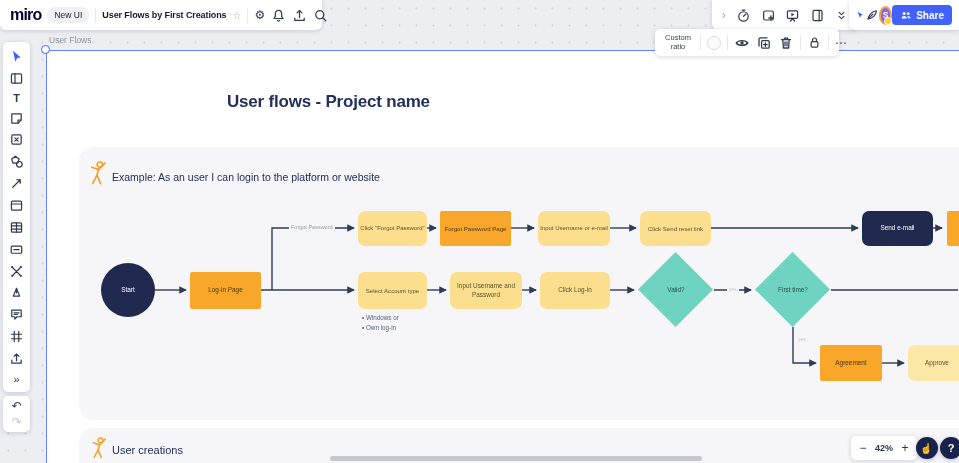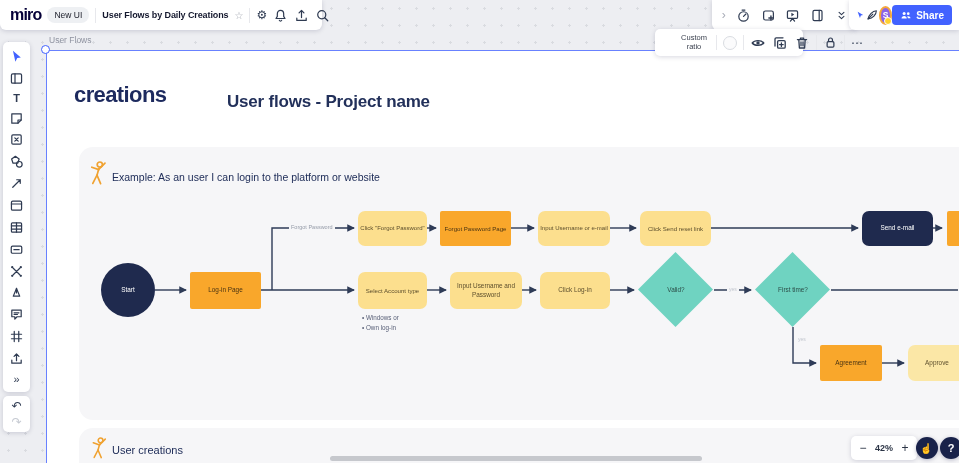--- a/index.html
+++ b/index.html
@@ -18,21 +18,21 @@
   #topbar-left{left:0;top:0;width:322px;height:30px;border-radius:0 0 6px 6px;padding:0 10px;gap:6px;display:flex;align-items:center;box-sizing:border-box}
   .miro-logo{font-size:16px;font-weight:800;letter-spacing:-.8px;color:#050038}
   .newui-pill{background:#eef0f3;border-radius:9px;font-size:8.5px;color:#20222e;padding:3px 7px;white-space:nowrap}
   .board-title{font-size:9px;font-weight:700;color:#14182e;letter-spacing:-.1px;white-space:nowrap}
   #topbar-right1{left:712px;top:0;width:146px;height:30px;border-radius:0 0 6px 6px;display:flex;align-items:center;justify-content:space-evenly}
   #topbar-right2{left:849px;top:0;width:110px;height:30px;border-radius:0 0 0 6px;display:flex;align-items:center;justify-content:space-between;padding:0 7px;box-sizing:border-box}
   .share-btn{background:#4262ff;border:none;color:#fff;border-radius:4px;height:20px;display:flex;align-items:center;gap:4px;font-size:10px;font-weight:700;padding:0 8px;font-family:inherit}
   .avatar{width:19px;height:19px;border-radius:50%;background:#8a63e8;border:2px solid #f5a73b;box-sizing:border-box;color:#fff;font-size:8.5px;font-weight:700;display:flex;align-items:center;justify-content:center;position:relative}
   .avatar i{position:absolute;right:-2px;bottom:-2px;width:6px;height:6px;border-radius:50%;background:#ffd02f;border:1px solid #fff}
   
-  #ctx{left:655px;top:29px;width:148px;height:27px;display:flex;align-items:center;gap:6px;padding:0 23px;box-sizing:border-box;border-radius:5px}
+  #ctx{left:655px;top:29px;width:184px;height:27px;display:flex;align-items:center;gap:6px;padding:0 7px;box-sizing:border-box;border-radius:5px}
   .ratio{font-size:7.5px;line-height:1.15;color:#3c4250;text-align:center;width:32px;flex:none}
   .swatch{width:12px;height:12px;border-radius:50%;border:1.5px solid #d9dce1;background:#fbfbfc;flex:none}
   
   #sidebar{left:3px;top:42px;width:27px;height:350px;display:flex;flex-direction:column;align-items:center;justify-content:space-evenly;border-radius:5px}
   #undobar{left:3px;top:396px;width:27px;height:36px;display:flex;flex-direction:column;align-items:center;justify-content:space-evenly;border-radius:5px}
   .tglyph{font-size:11px;font-weight:600;color:#2f3b52;line-height:1}
   
   #frame{position:absolute;left:46px;top:50px;width:913px;height:413px;background:#fff;border-top:1.5px solid rgba(66,98,255,.8);border-left:1.5px solid rgba(66,98,255,.8)}
   #frame-label{position:absolute;left:49px;top:35px;font-size:8.5px;color:#8f93a0}
   #frame-handle{position:absolute;left:41px;top:45px;width:7px;height:7px;border-radius:50%;background:#fff;border:1.5px solid #4262ff;z-index:3}
@@ -66,21 +66,20 @@
 
 <div id="frame">
 
   <div class="panel" style="left:32px;top:96px;width:902px;height:273px"></div>
   <div class="panel" style="left:32px;top:377px;width:902px;height:80px"></div>
 </div>
 <span id="frame-label">User Flows</span>
 <div id="frame-handle"></div>
 
 <div class="brand">
-  <div>creations</div>
 </div>
 <div class="page-title">User flows - Project name</div>
 
 <svg style="position:absolute;left:86px;top:160px;z-index:2" width="22" height="26" viewBox="0 0 22 26">
   <g fill="none" stroke="#f0a231" stroke-width="1.7" stroke-linecap="round" stroke-linejoin="round">
     <circle cx="13.8" cy="4.6" r="2.6"></circle>
     <path d="M12.8 8.8 L11 15.2"></path>
     <path d="M12.8 9.6 L5.8 7.2 M13.2 9 L19 3.2"></path>
     <path d="M11 15.2 L6.8 23.4 M11 15.2 L14.6 23.6"></path>
   </g>
@@ -174,21 +173,21 @@
 
 <div class="opts">
   <div>Windows or</div>
   <div>Own log-in</div>
 </div>
 
 <div class="card" id="topbar-left">
   <span class="miro-logo">miro</span>
   <span class="newui-pill">New UI</span>
   <span class="vsep"></span>
-  <span class="board-title">User Flows by Daily Creations</span>
+  <span class="board-title">User Flows by First Creations</span>
   <span class="glyph" style="font-size:10px;color:#a2a6b0">☆</span>
   <span class="vsep"></span>
   <span class="glyph" style="font-size:12px">⚙</span>
   <svg class="ic" width="15" height="15" viewBox="0 0 16 16">
     <path d="M12.8 11.2 H3.2 L4.6 9 V6.4 C4.6 4.2 6 2.6 8 2.6 s3.4 1.6 3.4 3.8 V9 Z"></path>
       <path d="M6.8 13.2 a1.3 1.3 0 0 0 2.4 0"></path>
   </svg>
   <svg class="ic" width="15" height="15" viewBox="0 0 16 16">
     <path d="M8 10.2 V2.8 M5.4 5.2 L8 2.6 L10.6 5.2 M3 10.8 V13.2 H13 V10.8"></path>
   </svg>

